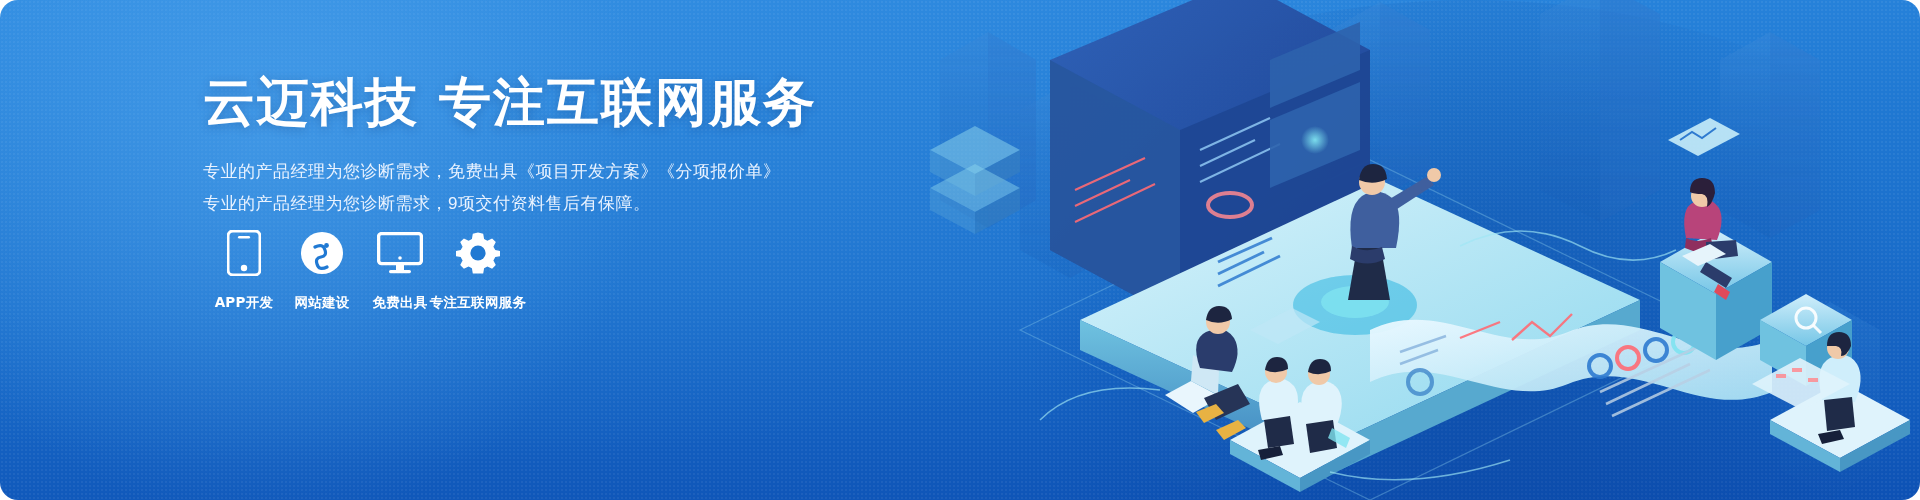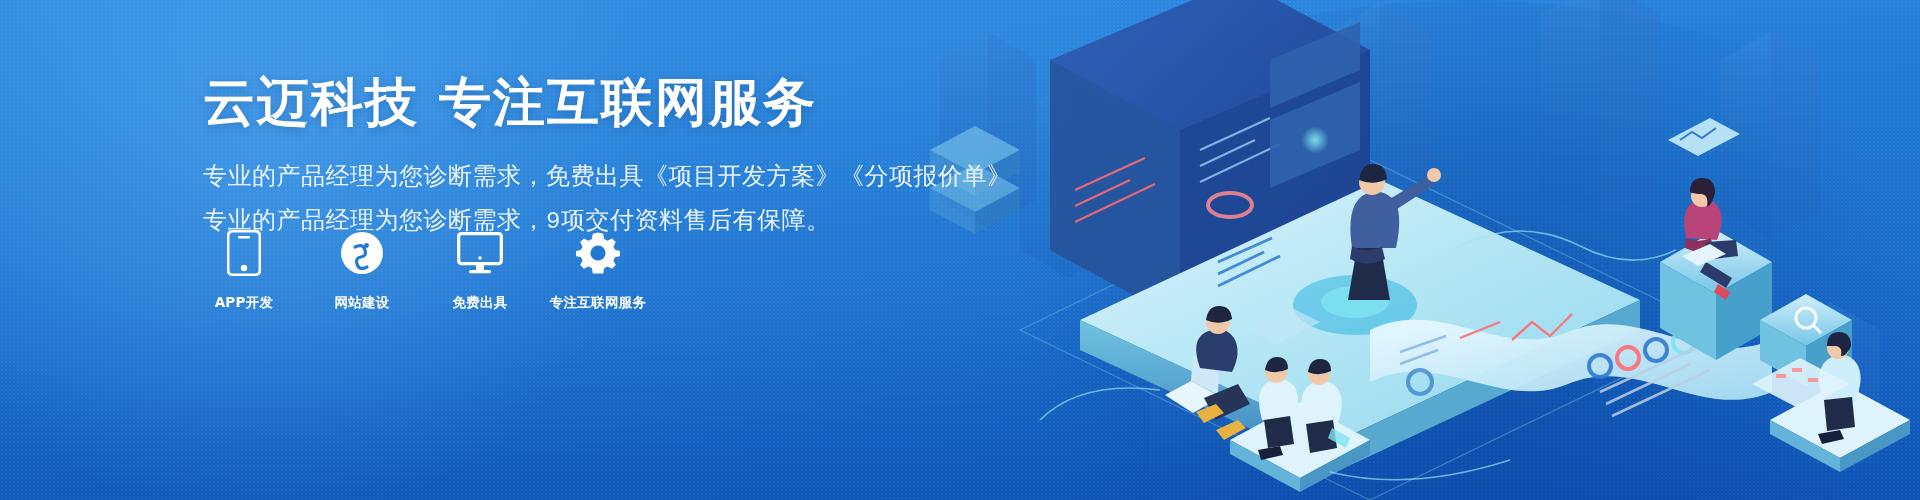--- a/index.html
+++ b/index.html
@@ -8,20 +8,21 @@
     overflow:hidden;
     font-family:"Liberation Sans", sans-serif;
   }
   .banner{
     position:relative;
     width:1920px; height:500px;
     background:
       radial-gradient(120% 150% at 18% 10%, rgba(60,150,230,.55) 0%, rgba(60,150,230,0) 55%),
       linear-gradient(178deg, #2a87de 0%, #2079d3 28%, #1a6ecb 55%, #135fc0 80%, #0d51b4 100%);
     overflow:hidden;
+    border-radius:18px;
   }
   
   .texture{
     position:absolute; inset:0;
     background-image:
       radial-gradient(rgba(255,255,255,.055) 1px, transparent 1px);
     background-size:4px 4px;
     pointer-events:none;
   }
   .glow-tl{
@@ -47,35 +48,34 @@
     font-weight:bold;
     font-size:52px;
     line-height:1.18;
     color:#ffffff;
     letter-spacing:2px;
     white-space:nowrap;
     text-shadow:0 2px 10px rgba(0,40,100,.25);
   }
   .sub{
     margin-top:24px;
-    font-family:Liberation Mono, monospace;
-    font-size:24px;
+    font-family:Liberation Sans, sans-serif;
+    font-size:17px;
     line-height:1.72;
     color:#eaf3ff;
     letter-spacing:.5px;
     white-space:nowrap;
   }
   .sub div{ margin-bottom:2px; }
 
   
   .services{
     position:absolute; left:205px; top:230px;
     display:flex;
     align-items:flex-end;
-    gap:40px;
   }
   .svc{
     display:flex; flex-direction:column;
     align-items:center;
     width:78px;
   }
   .svc .ico{
     height:46px; width:46px;
     display:flex; align-items:center; justify-content:center;
     margin-bottom:18px;

